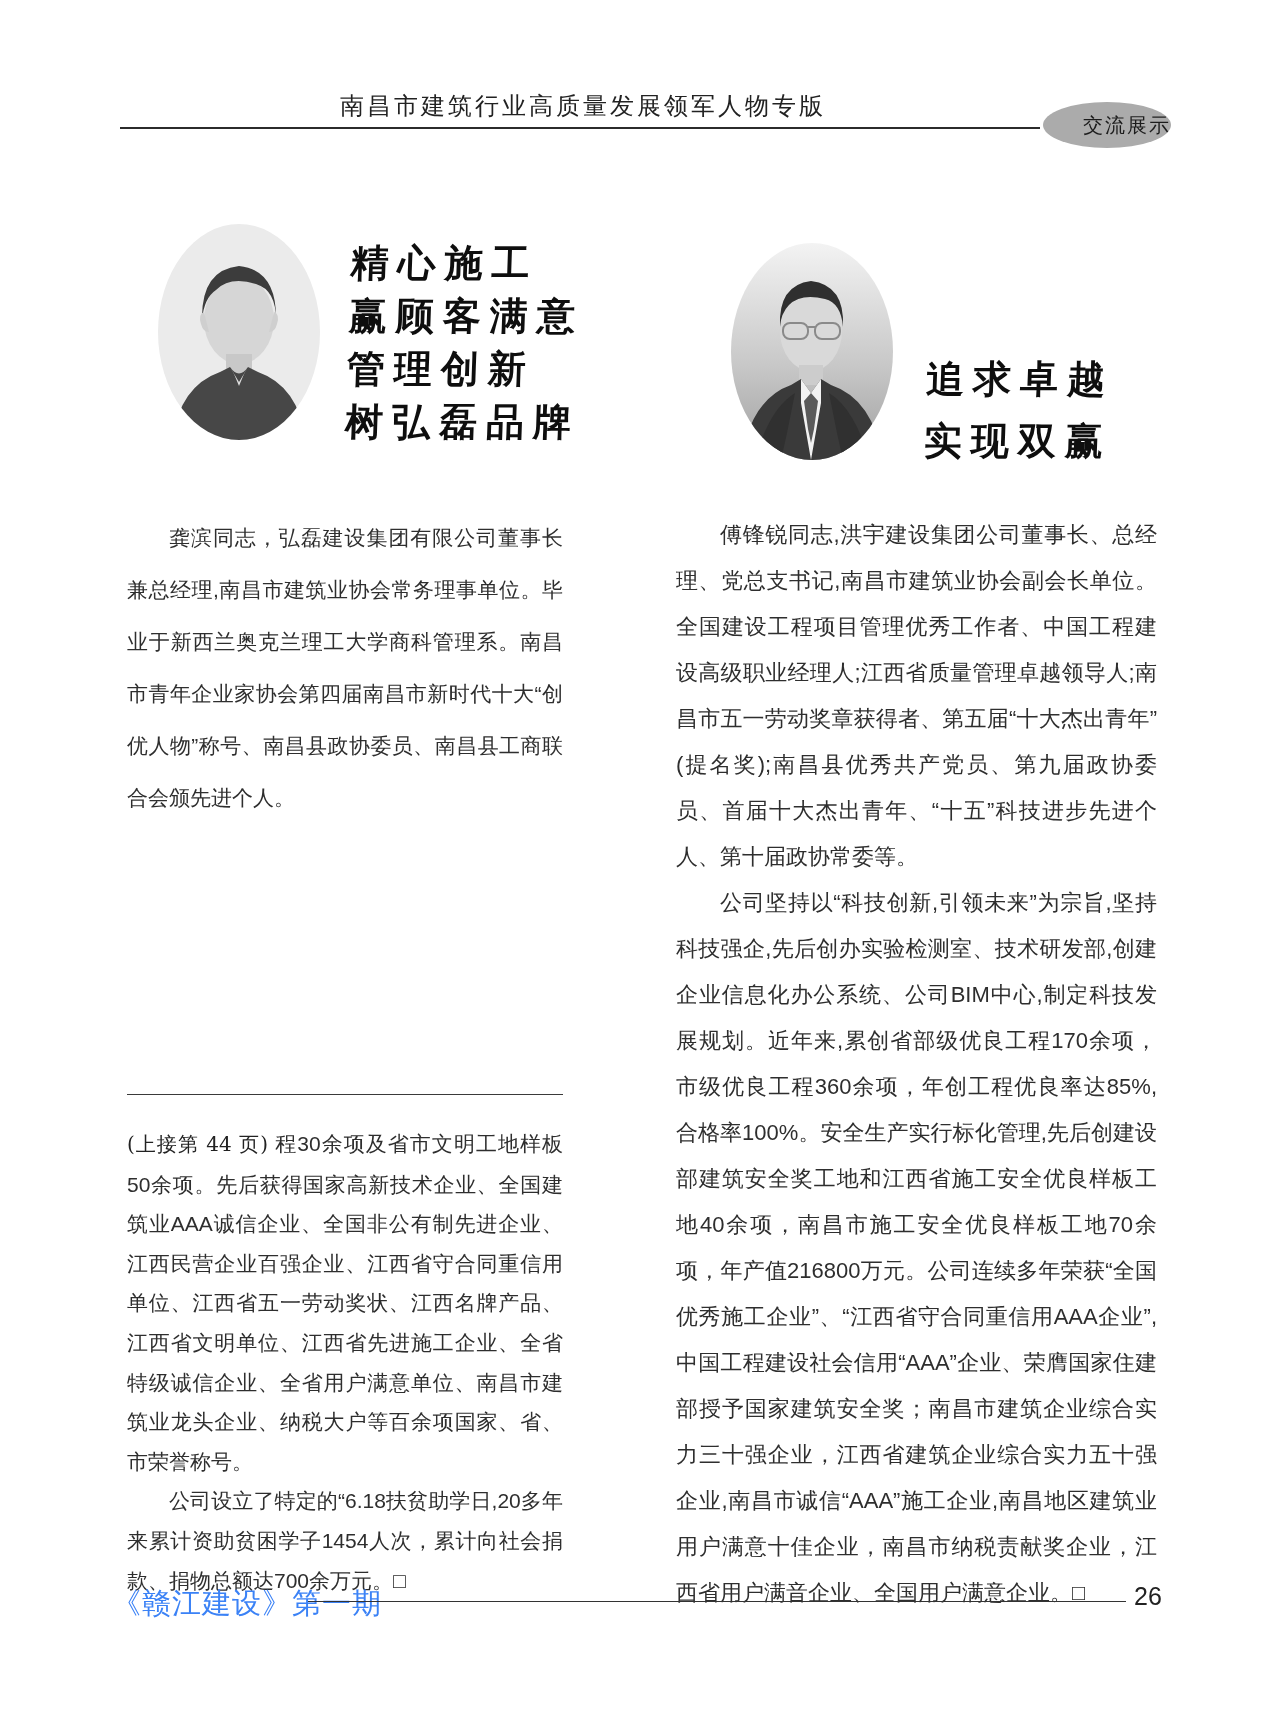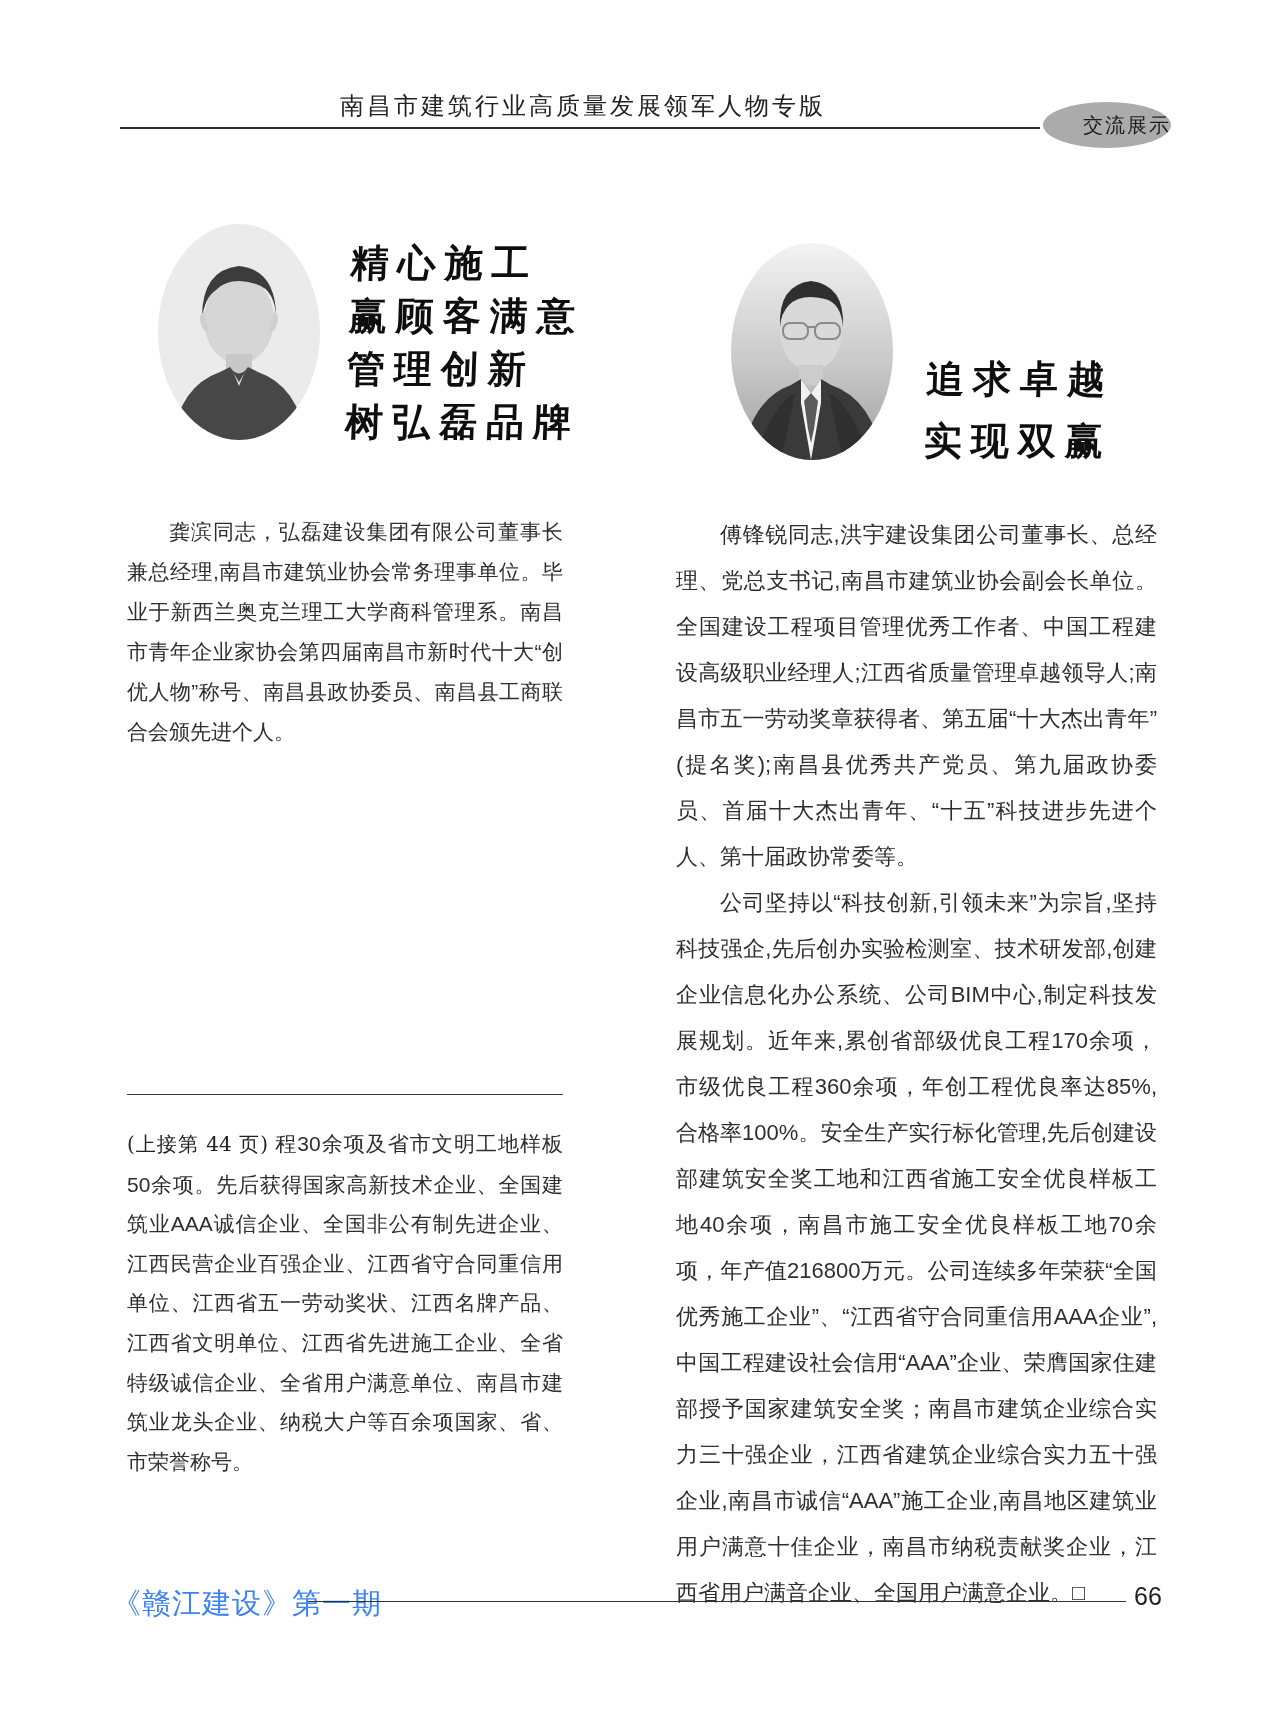--- a/index.html
+++ b/index.html
@@ -48,21 +48,21 @@
   }
   .slogan .sl-line{line-height:53px;white-space:nowrap;}
   .slogan.s-left{left:348px;top:236px;}
   .slogan.s-right{left:925px;top:348px;}
   .slogan.s-right .sl-line{line-height:62px;}
   
   .col{position:absolute;text-align:justify;}
   .col p{margin:0;text-indent:2em;}
   .col-left{
     left:127px;top:512px;width:436px;
-    font-size:21px;line-height:40px;
+    font-size:21px;line-height:52px;
   }
   .divider{
     position:absolute;left:127px;top:1094px;width:436px;height:0;
     border-top:1.5px solid #3a3a3a;
   }
   .col-cont{
     left:127px;top:1124px;width:436px;
     font-size:21px;line-height:39.6px;
   }
   .col-cont p.no-indent{text-indent:0;}
@@ -141,24 +141,25 @@
   </div>
 
   <div class="col col-left">
     <p>龚滨同志，弘磊建设集团有限公司董事长兼总经理,南昌市建筑业协会常务理事单位。毕业于新西兰奥克兰理工大学商科管理系。南昌市青年企业家协会第四届南昌市新时代十大“创优人物”称号、南昌县政协委员、南昌县工商联合会颁先进个人。</p>
   </div>
 
   <div class="divider"></div>
 
   <div class="col col-cont">
     <p class="no-indent"><span class="lead-kai">(上接第 44 页) </span><span>程30余项及省市文明工地样板50余项。先后获得国家高新技术企业、全国建筑业AAA诚信企业、全国非公有制先进企业、江西民营企业百强企业、江西省守合同重信用单位、江西省五一劳动奖状、江西名牌产品、江西省文明单位、江西省先进施工企业、全省特级诚信企业、全省用户满意单位、南昌市建筑业龙头企业、纳税大户等百余项国家、省、市荣誉称号。</span></p>
+    <p>公司设立了特定的“6.18扶贫助学日,20多年来累计资助贫困学子1454人次，累计向社会捐款、捐物总额达700余万元。□</p>
   </div>
 
   <div class="col col-right">
     <p>傅锋锐同志,洪宇建设集团公司董事长、总经理、党总支书记,南昌市建筑业协会副会长单位。全国建设工程项目管理优秀工作者、中国工程建设高级职业经理人;江西省质量管理卓越领导人;南昌市五一劳动奖章获得者、第五届“十大杰出青年”(提名奖);南昌县优秀共产党员、第九届政协委员、首届十大杰出青年、“十五”科技进步先进个人、第十届政协常委等。</p>
     <p>公司坚持以“科技创新,引领未来”为宗旨,坚持科技强企,先后创办实验检测室、技术研发部,创建企业信息化办公系统、公司BIM中心,制定科技发展规划。近年来,累创省部级优良工程170余项，市级优良工程360余项，年创工程优良率达85%,合格率100%。安全生产实行标化管理,先后创建设部建筑安全奖工地和江西省施工安全优良样板工地40余项，南昌市施工安全优良样板工地70余项，年产值216800万元。公司连续多年荣获“全国优秀施工企业”、“江西省守合同重信用AAA企业”,中国工程建设社会信用“AAA”企业、荣膺国家住建部授予国家建筑安全奖；南昌市建筑企业综合实力三十强企业，江西省建筑企业综合实力五十强企业,南昌市诚信“AAA”施工企业,南昌地区建筑业用户满意十佳企业，南昌市纳税责献奖企业，江西省用户满音企业、全国用户满意企业。□</p>
   </div>
 
   <div class="ftr-journal">《赣江建设》第一期</div>
   <div class="ftr-rule"></div>
-  <div class="ftr-page">66</div>
+  <div class="ftr-page">26</div>
 
 </div>
 
 </body></html>

